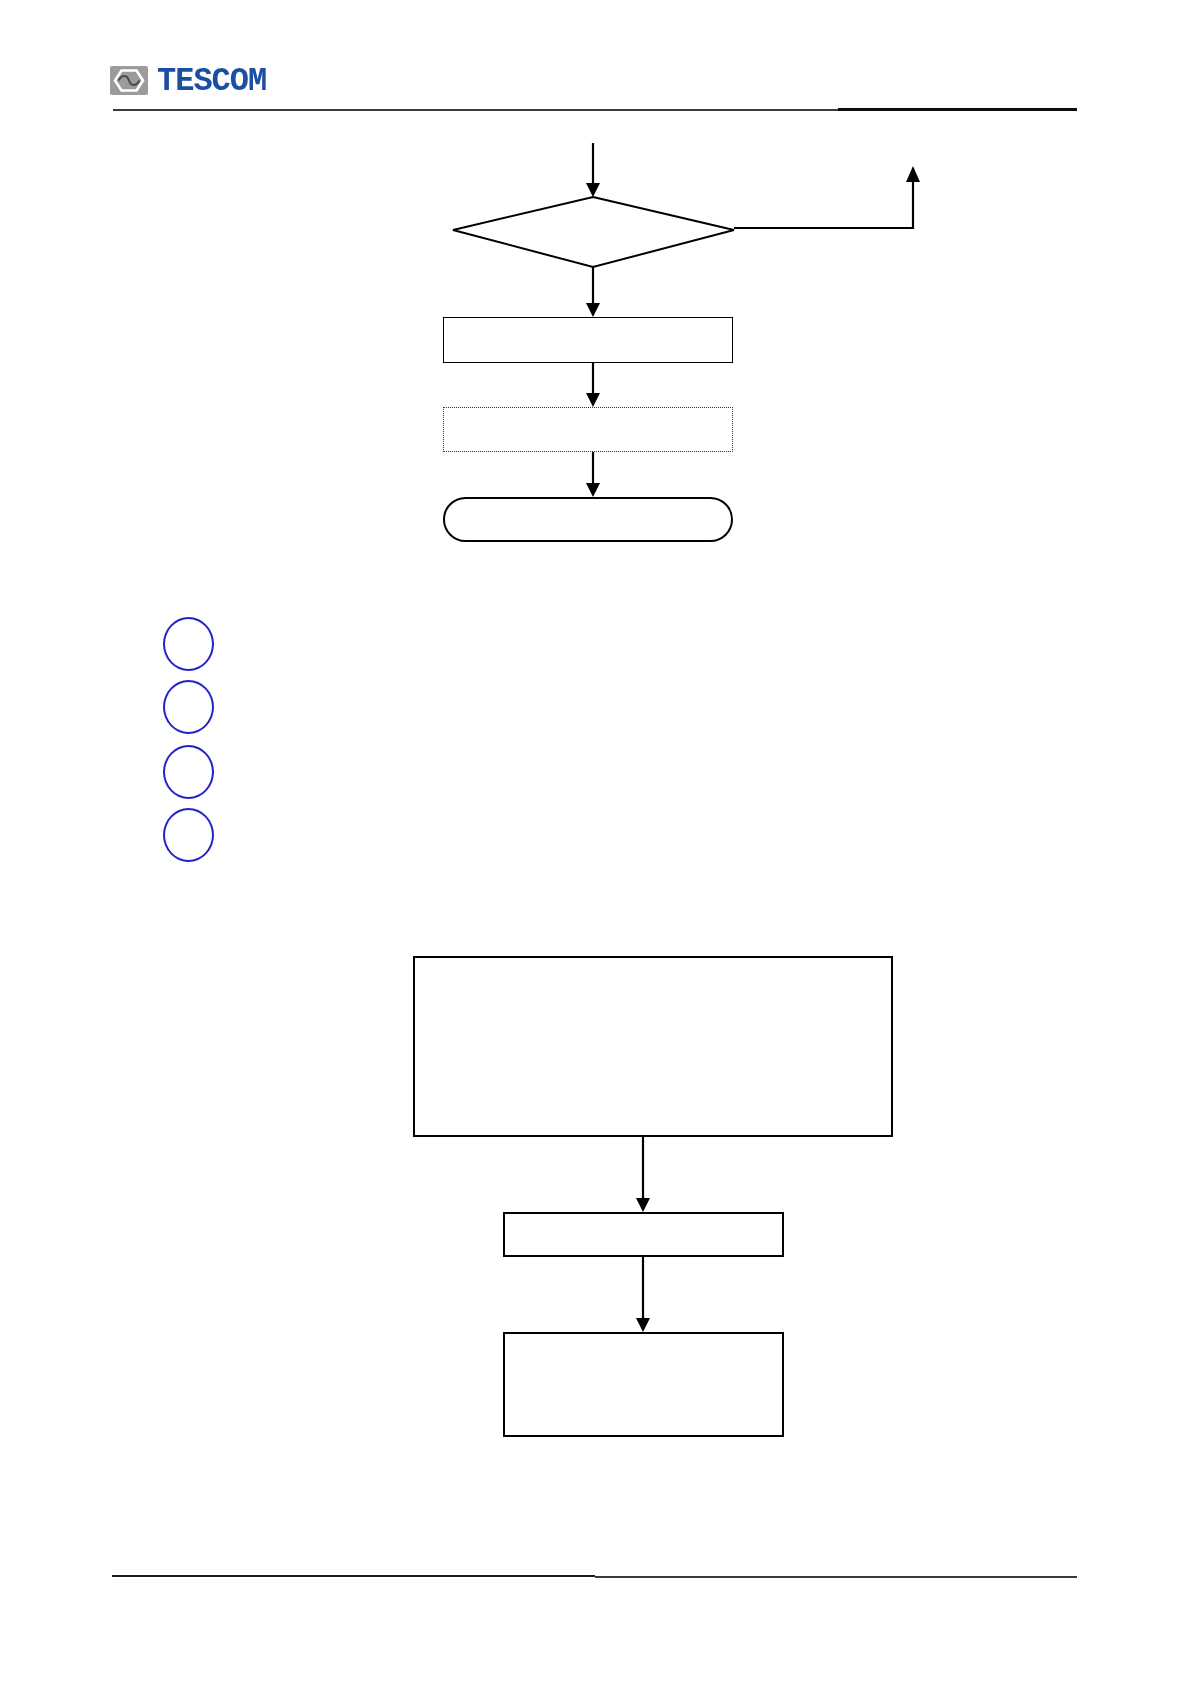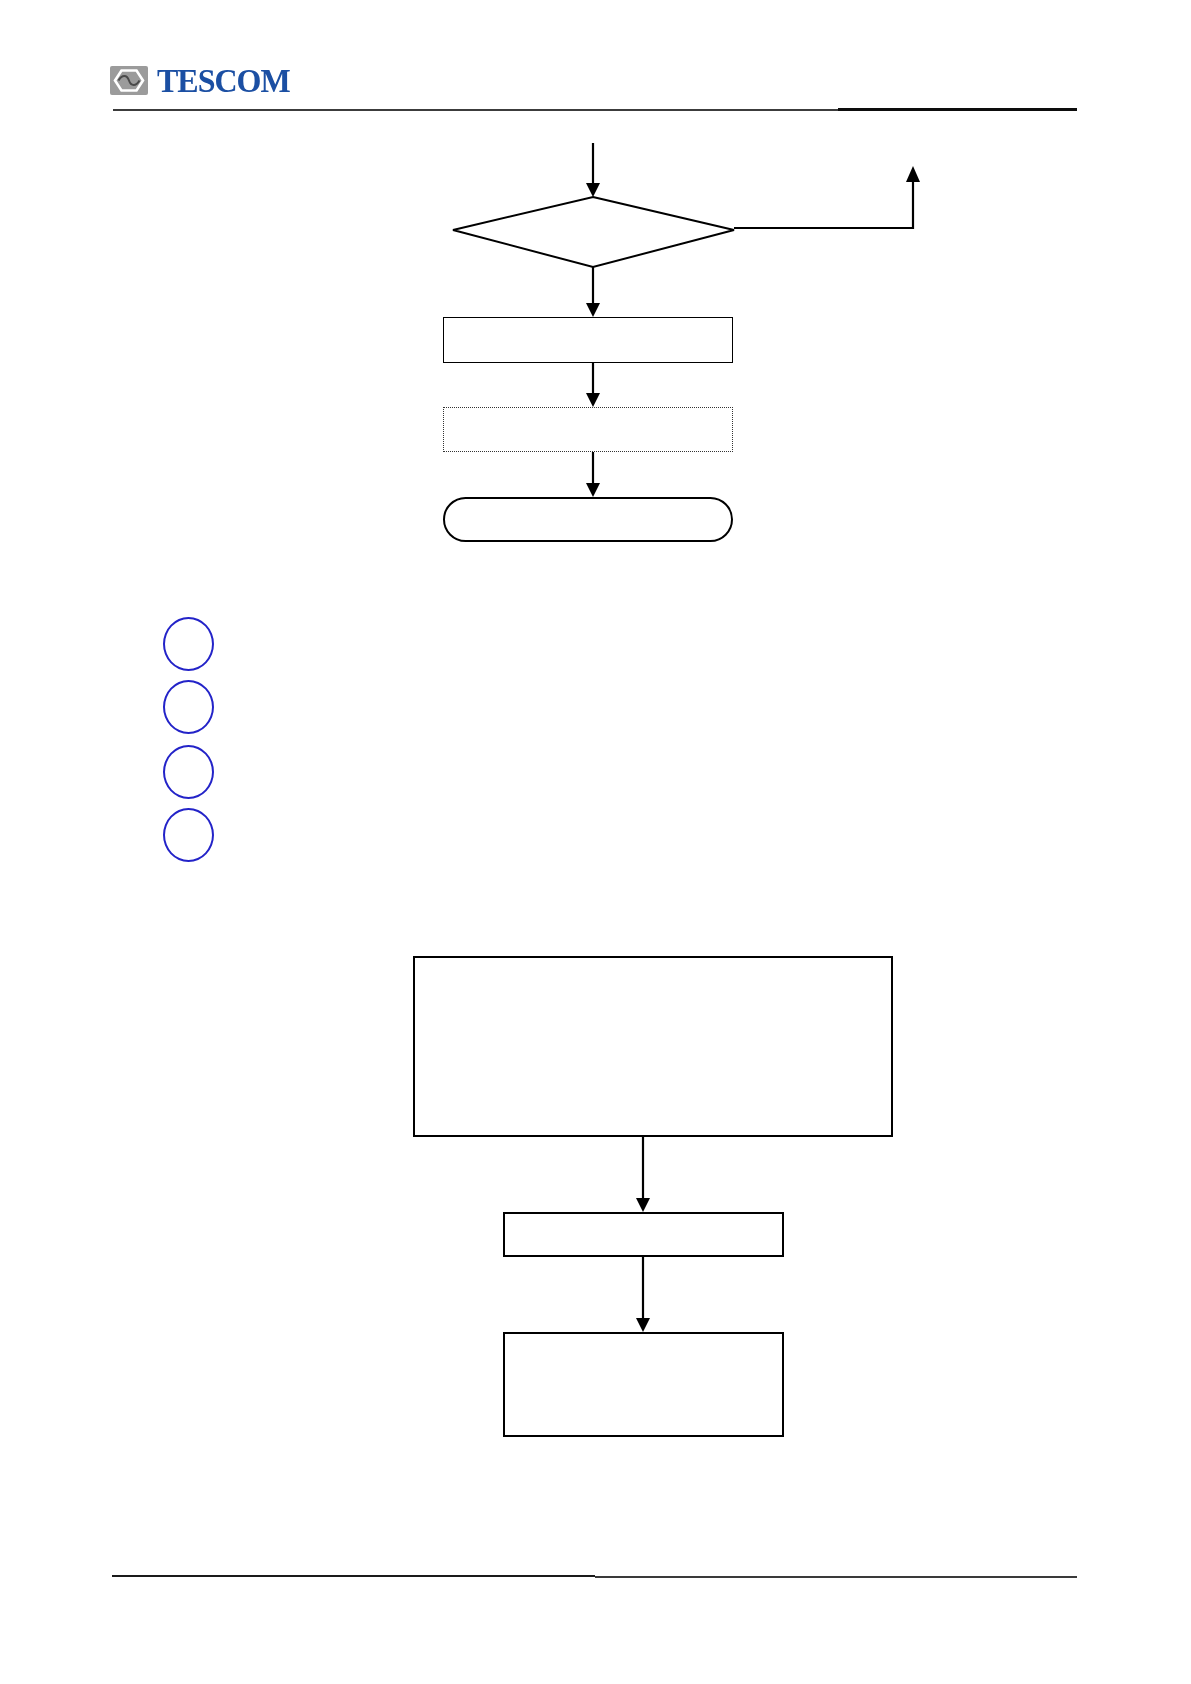--- a/index.html
+++ b/index.html
@@ -5,21 +5,21 @@
   html, body {
     margin: 0;
     padding: 0;
     background: #ffffff;
   }
   .page {
     position: relative;
     width: 1084px;
     height: 1684px;
     background: #ffffff;
-    font-family: Liberation Serif, serif;
+    font-family: Liberation Mono, monospace;
     overflow: hidden;
   }
   .logo-emblem { position: absolute; left: 110px; top: 66px; width: 38px; height: 29px; }
   .logo-text {
     position: absolute; left: 157px; top: 62px;
     font-size: 32px; font-weight: bold; letter-spacing: -1px;
     color: #1b4fa3;
     transform: scaleY(1.04);
     transform-origin: top left;
   }

